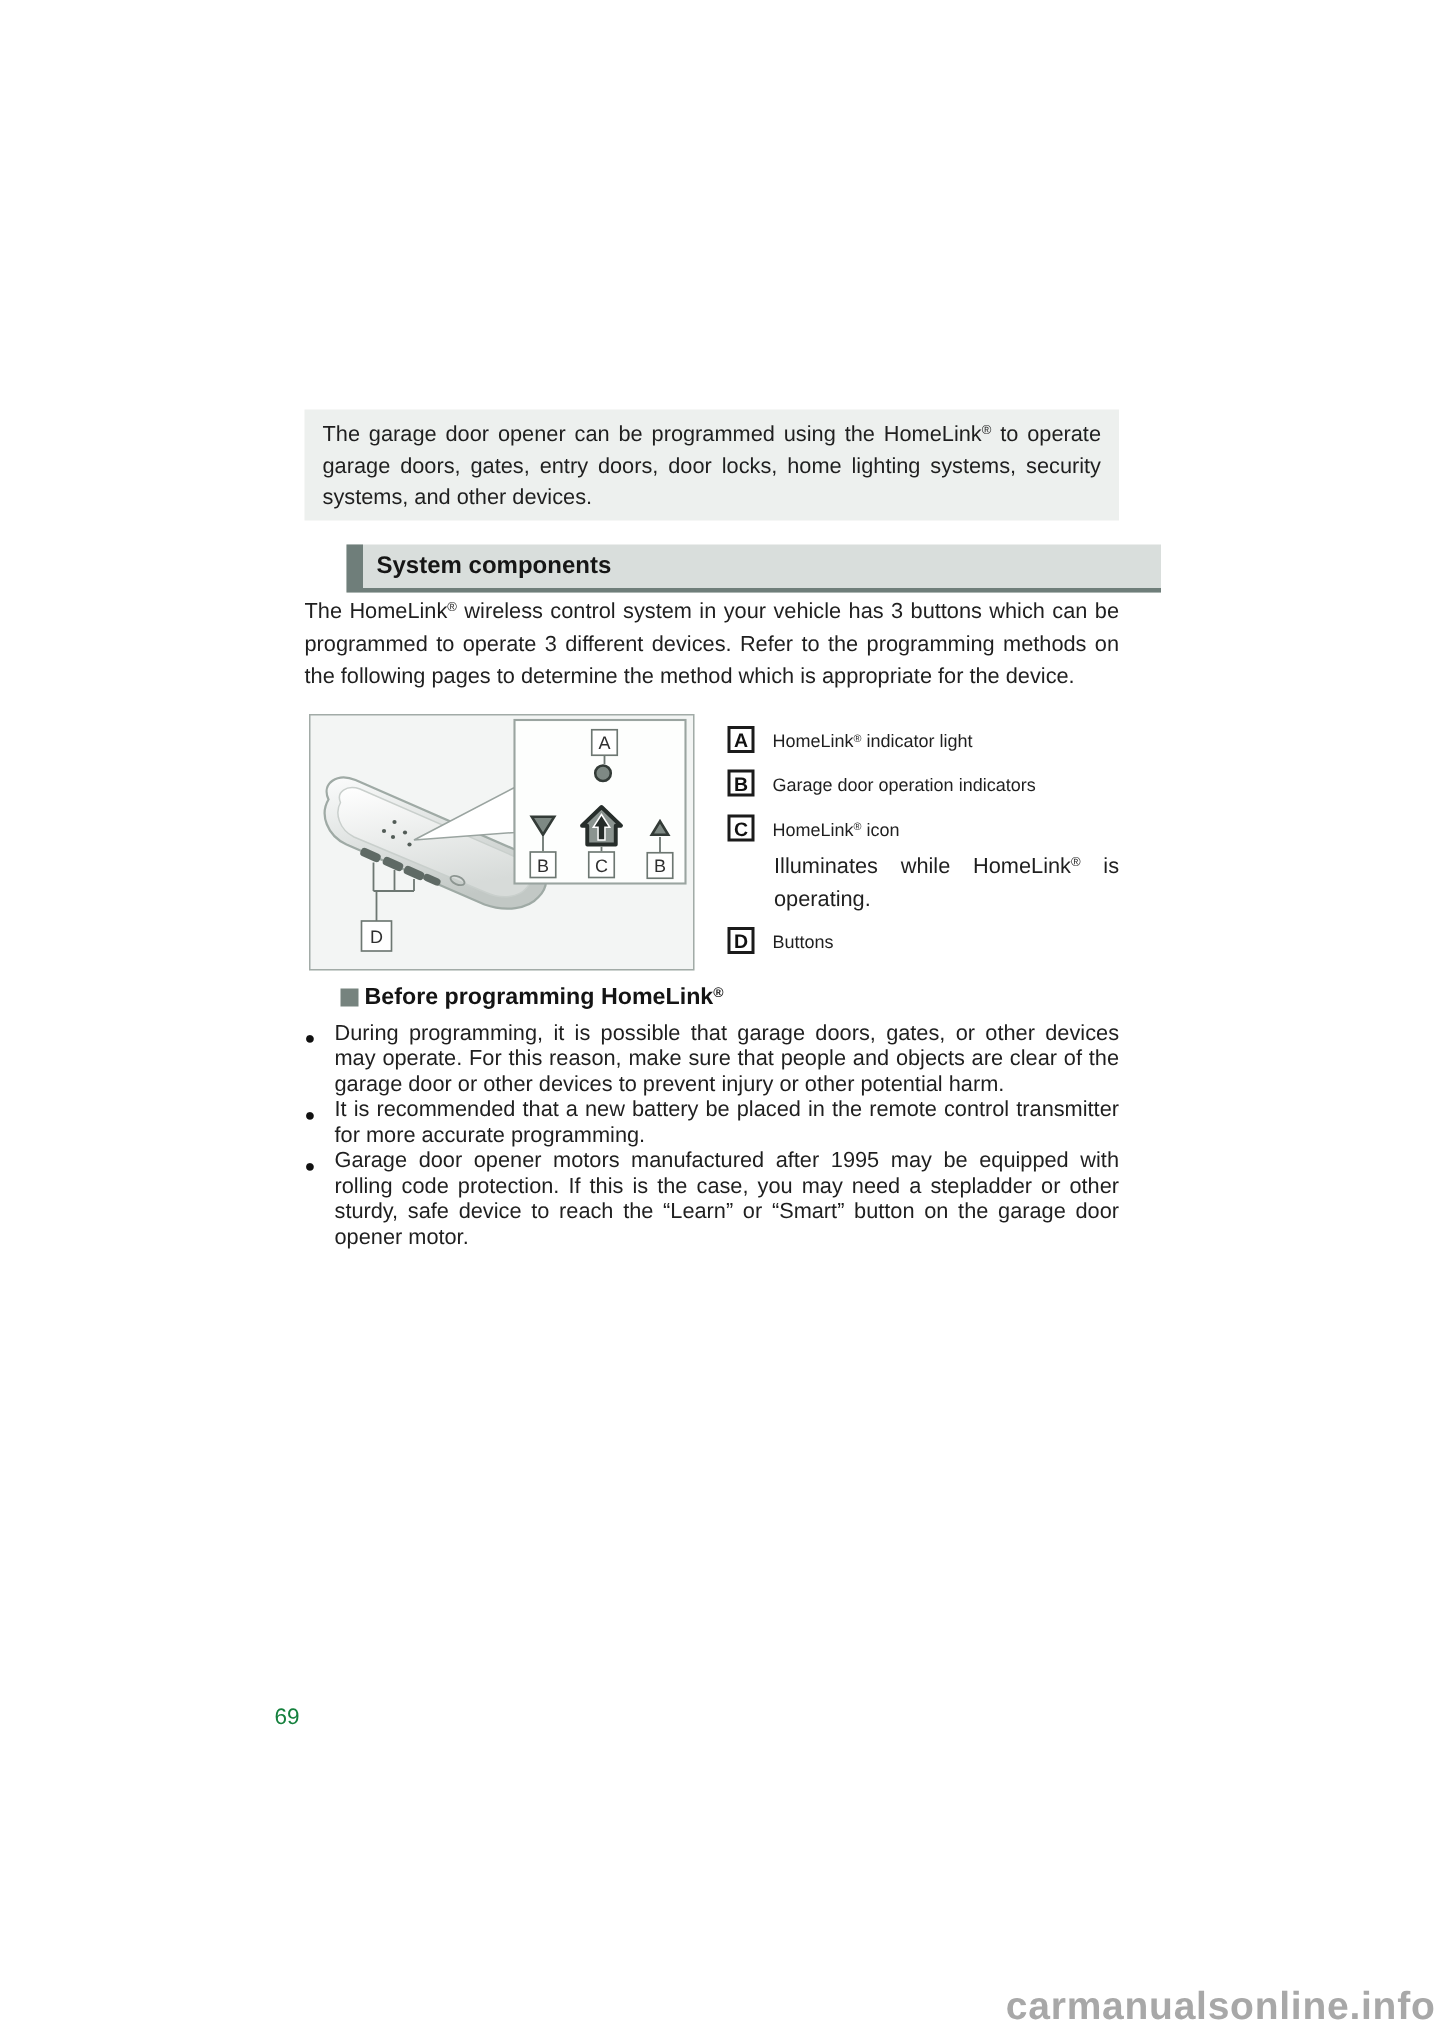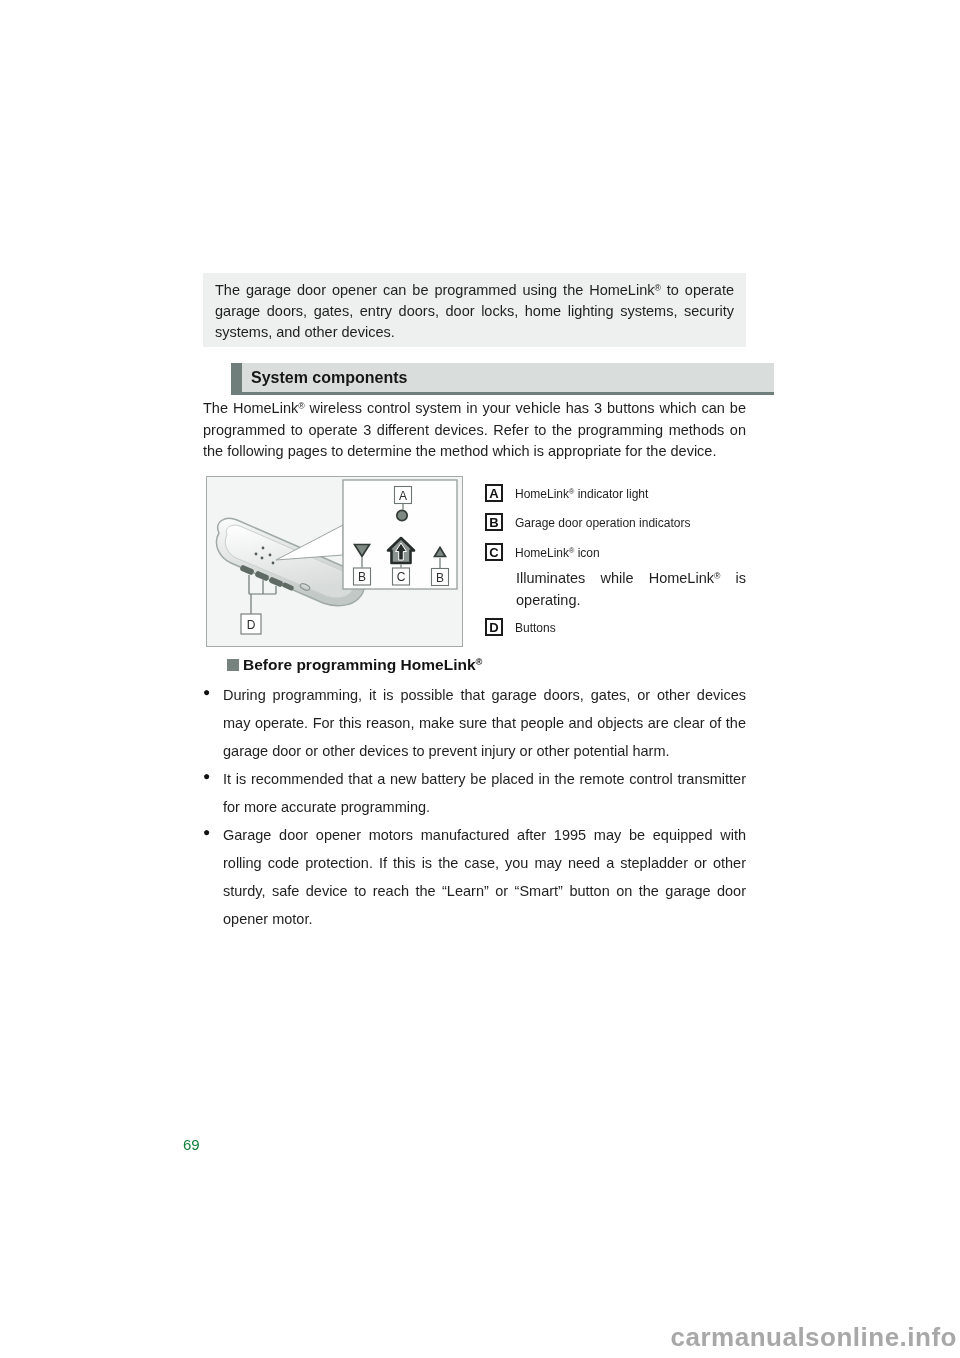--- a/index.html
+++ b/index.html
@@ -66,21 +66,21 @@
     text-align:justify; margin:0;
   }
 
   
   .before { left:203px; top:656px; width:543px; }
   .before-heading { display:flex; align-items:center; margin-bottom:7px;padding-left:24px; }
   .before-square { width:12px; height:12px; background:#76837e; margin-right:4px; flex:0 0 auto; }
   .before-heading .txt { font-size:15.5px; font-weight:bold; color:#141414; }
   .bullet-row { display:flex; }
   .bullet-dot { flex:0 0 20px; font-size:12px; line-height:20.5px; padding-top:1px; color:#111; }
-  .bullet-text { flex:1; margin:0; font-size:14.5px; line-height:28px; text-align:justify; }
+  .bullet-text { flex:1; margin:0; font-size:14.5px; line-height:17px; text-align:justify; }
 
   
   .page-number { left:183px; top:1136px; font-size:15px; color:#15803d; }
   .watermark {
     right:3px; top:1322px; font-size:26px; color:#a8a8a8; letter-spacing:0.5px;font-weight:bold;
   }
 </style>
 </head>
 <body>
 

